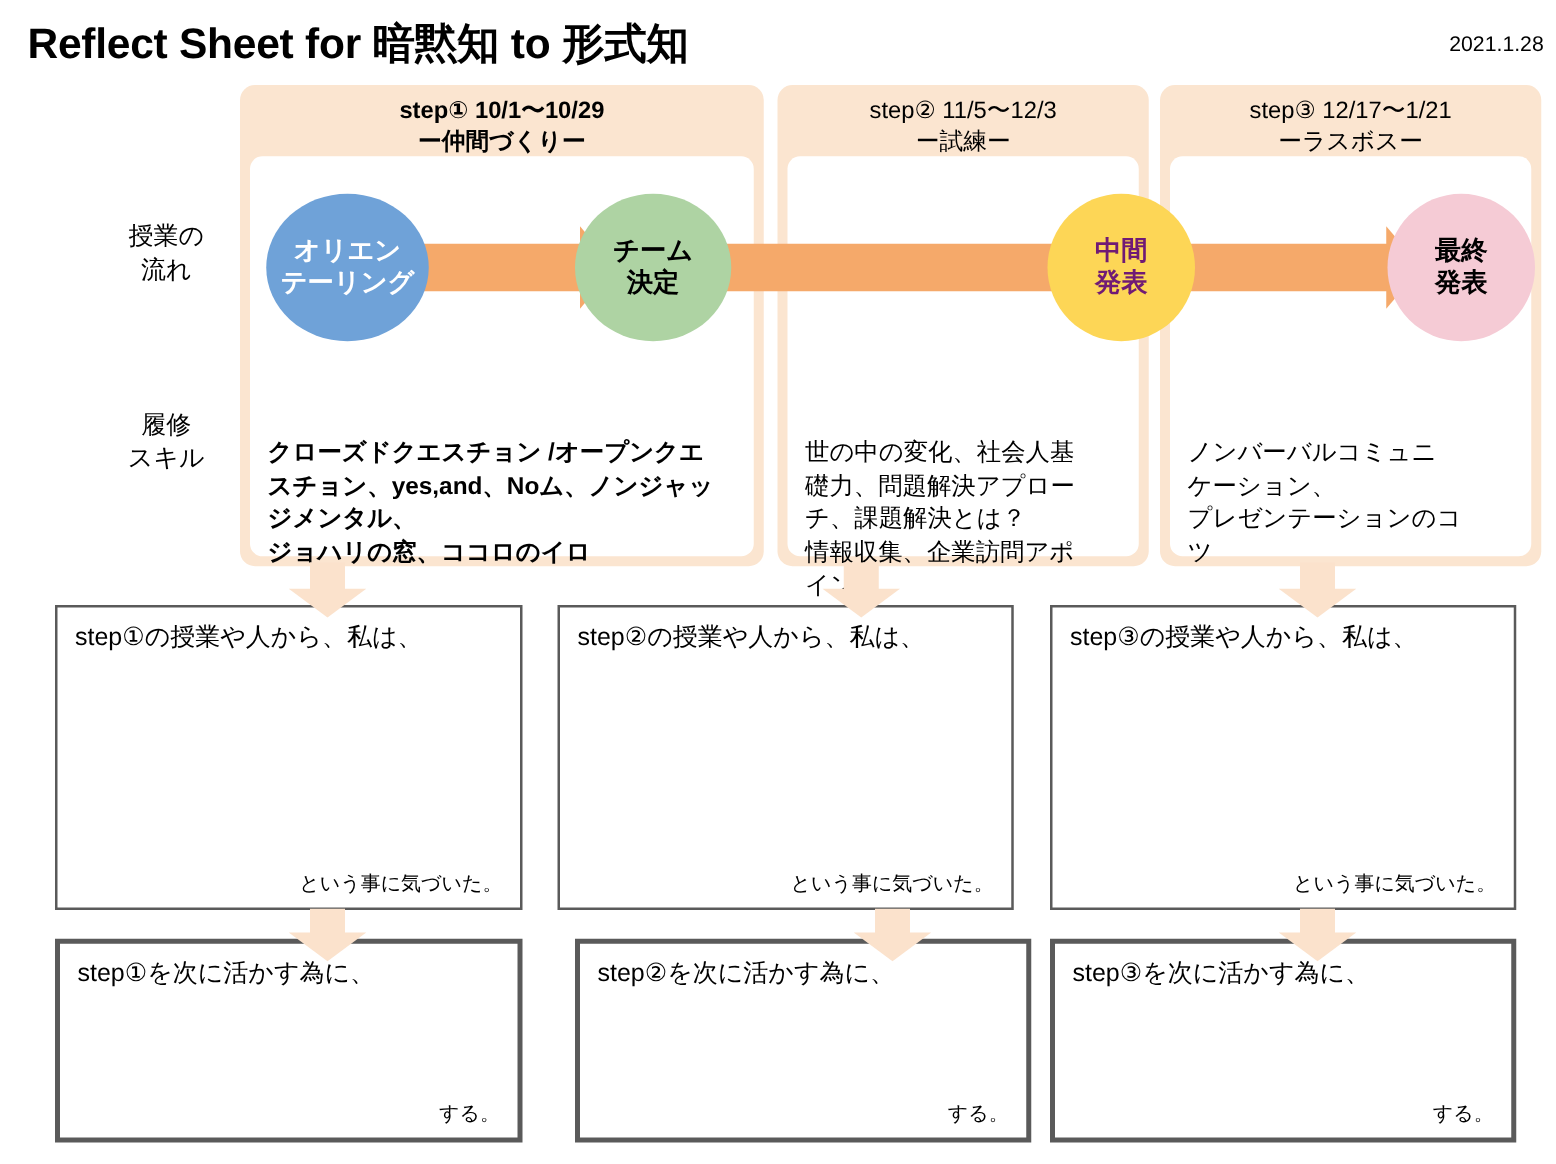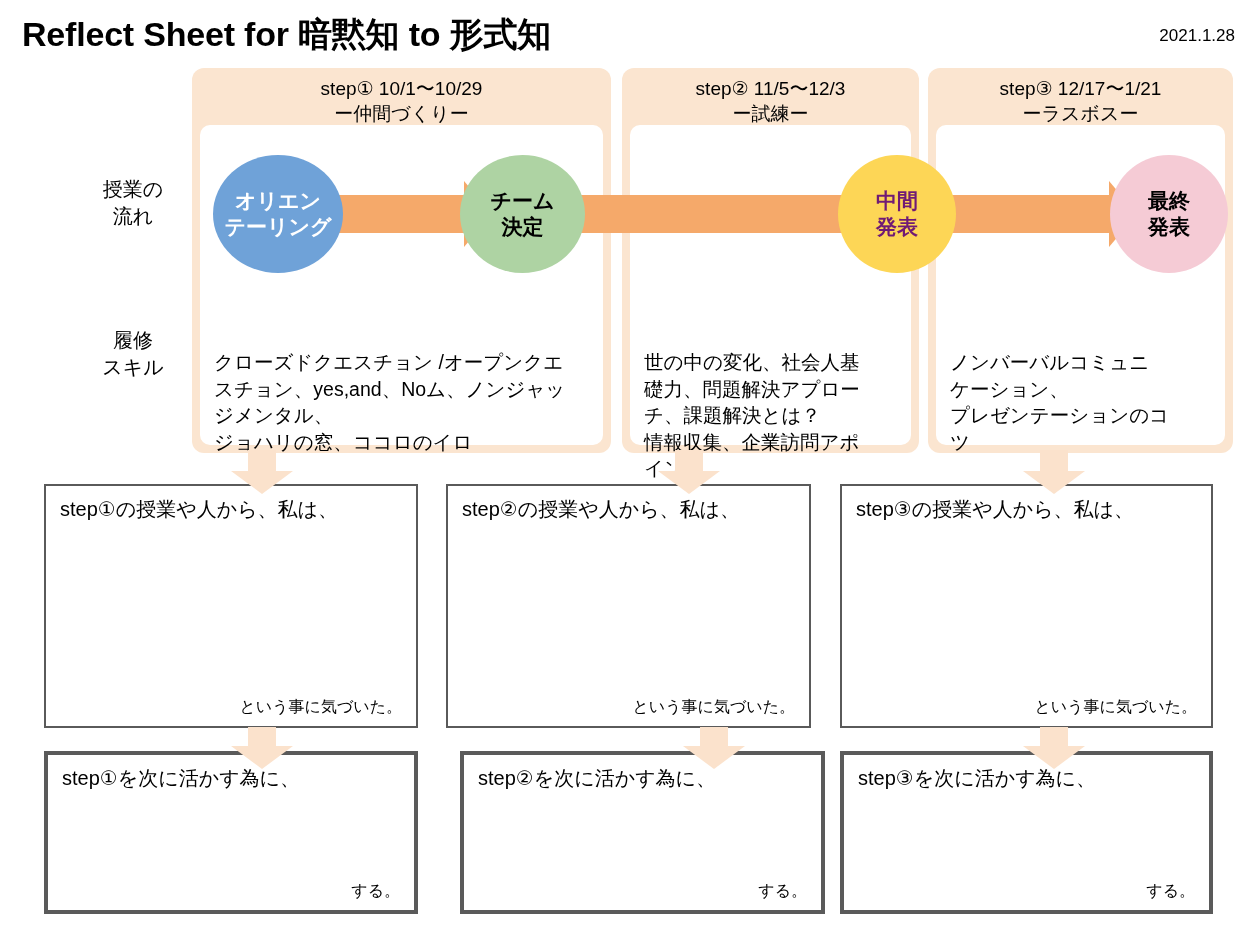--- a/index.html
+++ b/index.html
@@ -43,21 +43,21 @@
   #label-skill { top: 327px; }
 
   
   .panel {
     position: absolute;
     top: 68px;
     height: 385px;
     background: #FBE5D0;
     border-radius: 12px;
   }
-  #panel-1 { left: 192px; width: 419px; }
+  #panel-1 { left: 192px; width: 419px; font-weight: bold; }
   #panel-2 { left: 622px; width: 297px; }
   #panel-3 { left: 928px; width: 305px; }
 
   .panel-head {
     position: absolute;
     top: 8px; left: 0; right: 0;
     text-align: center;
     font-size: 19px;
     line-height: 1.34;
     white-space: pre-line;

